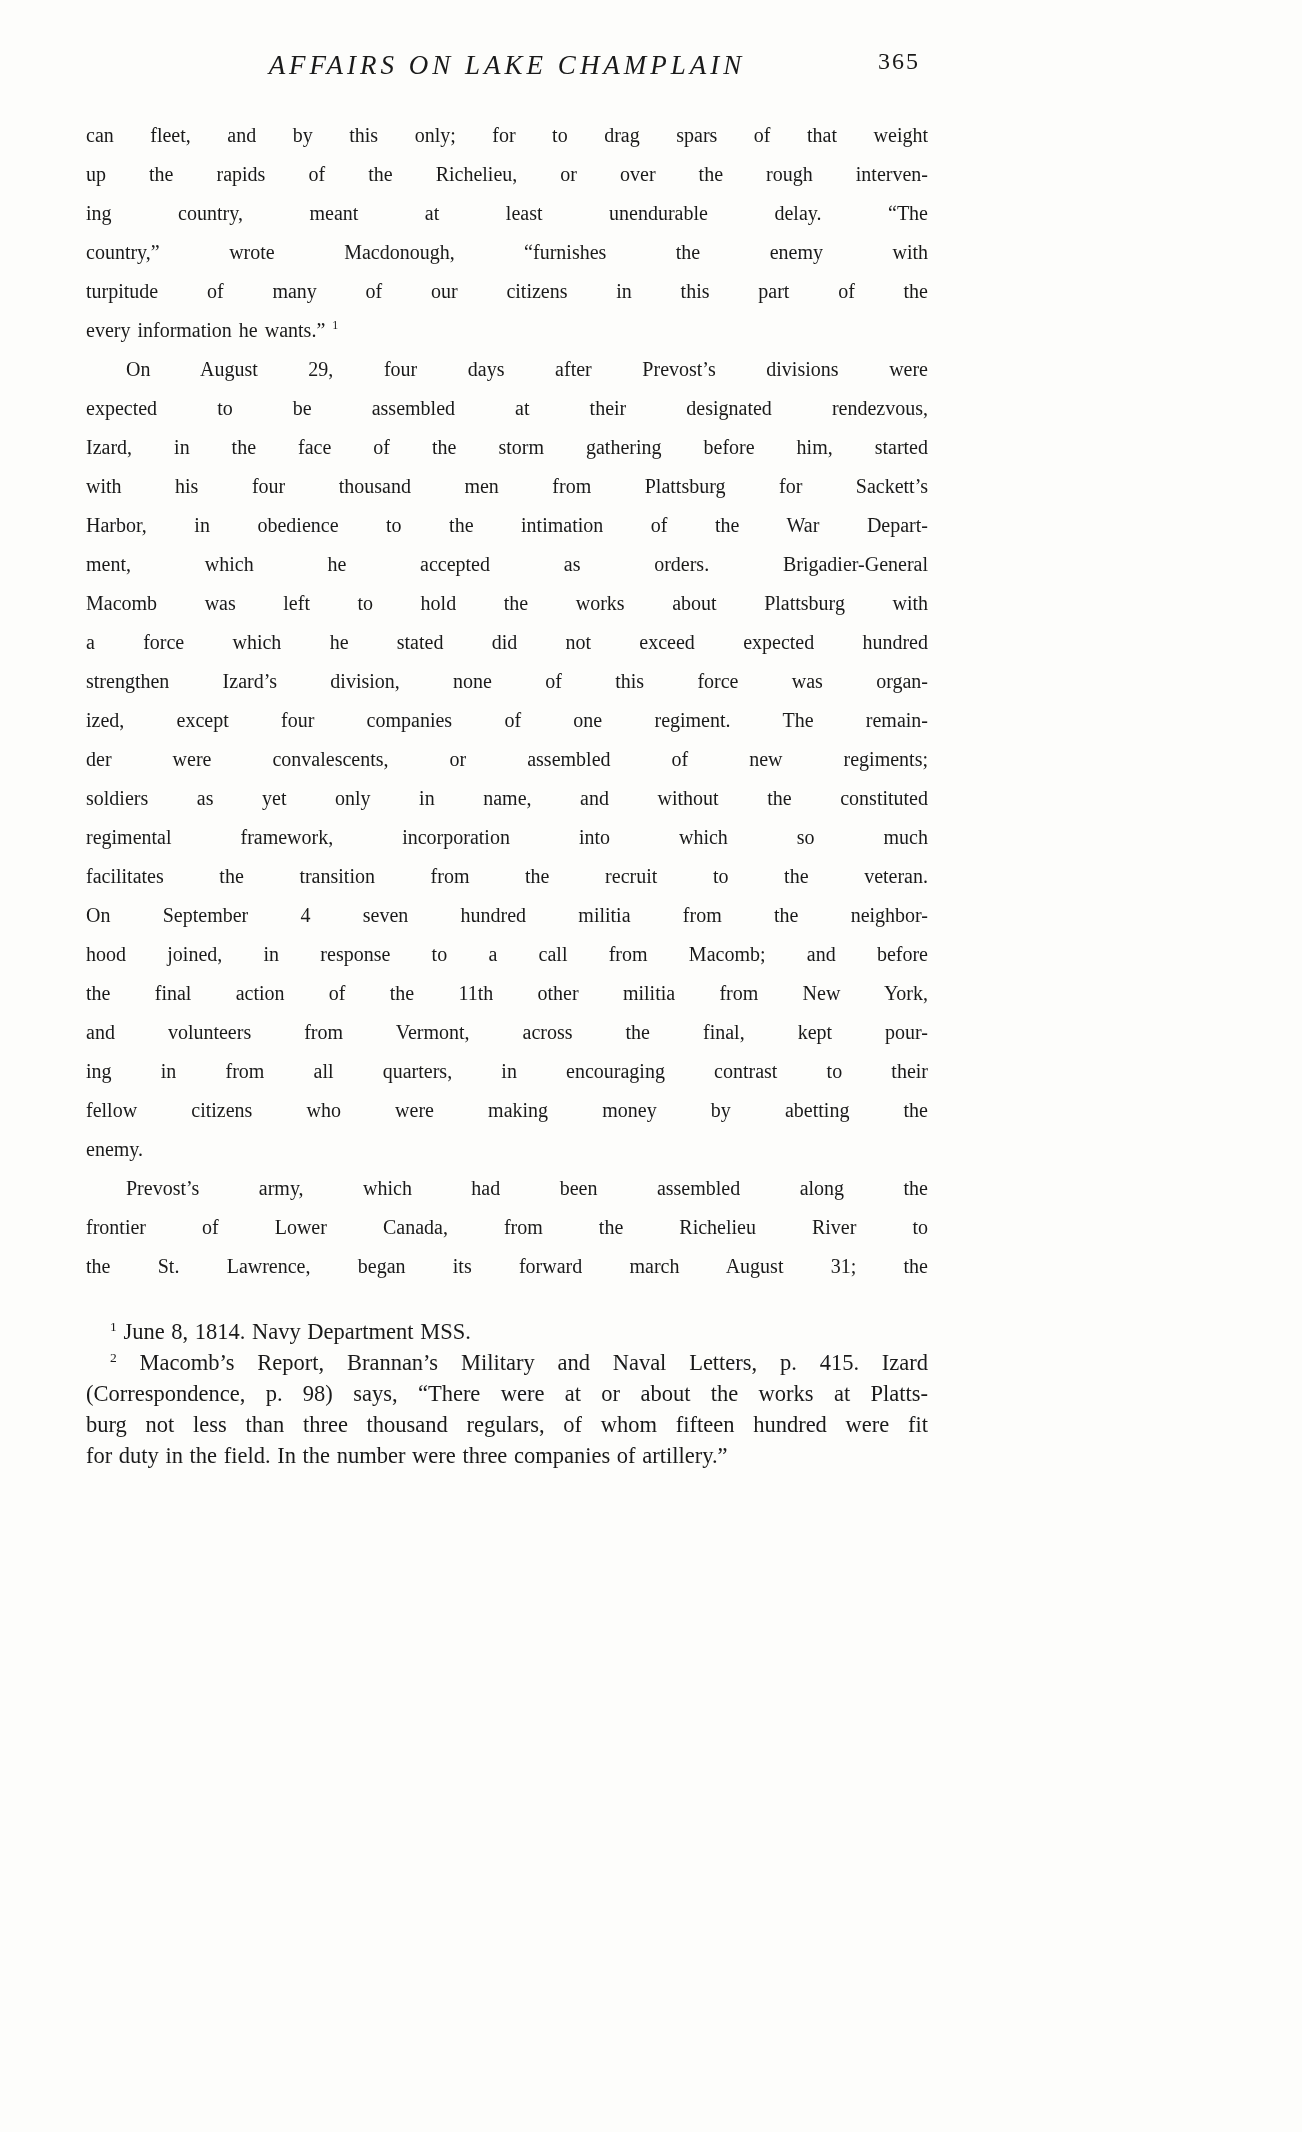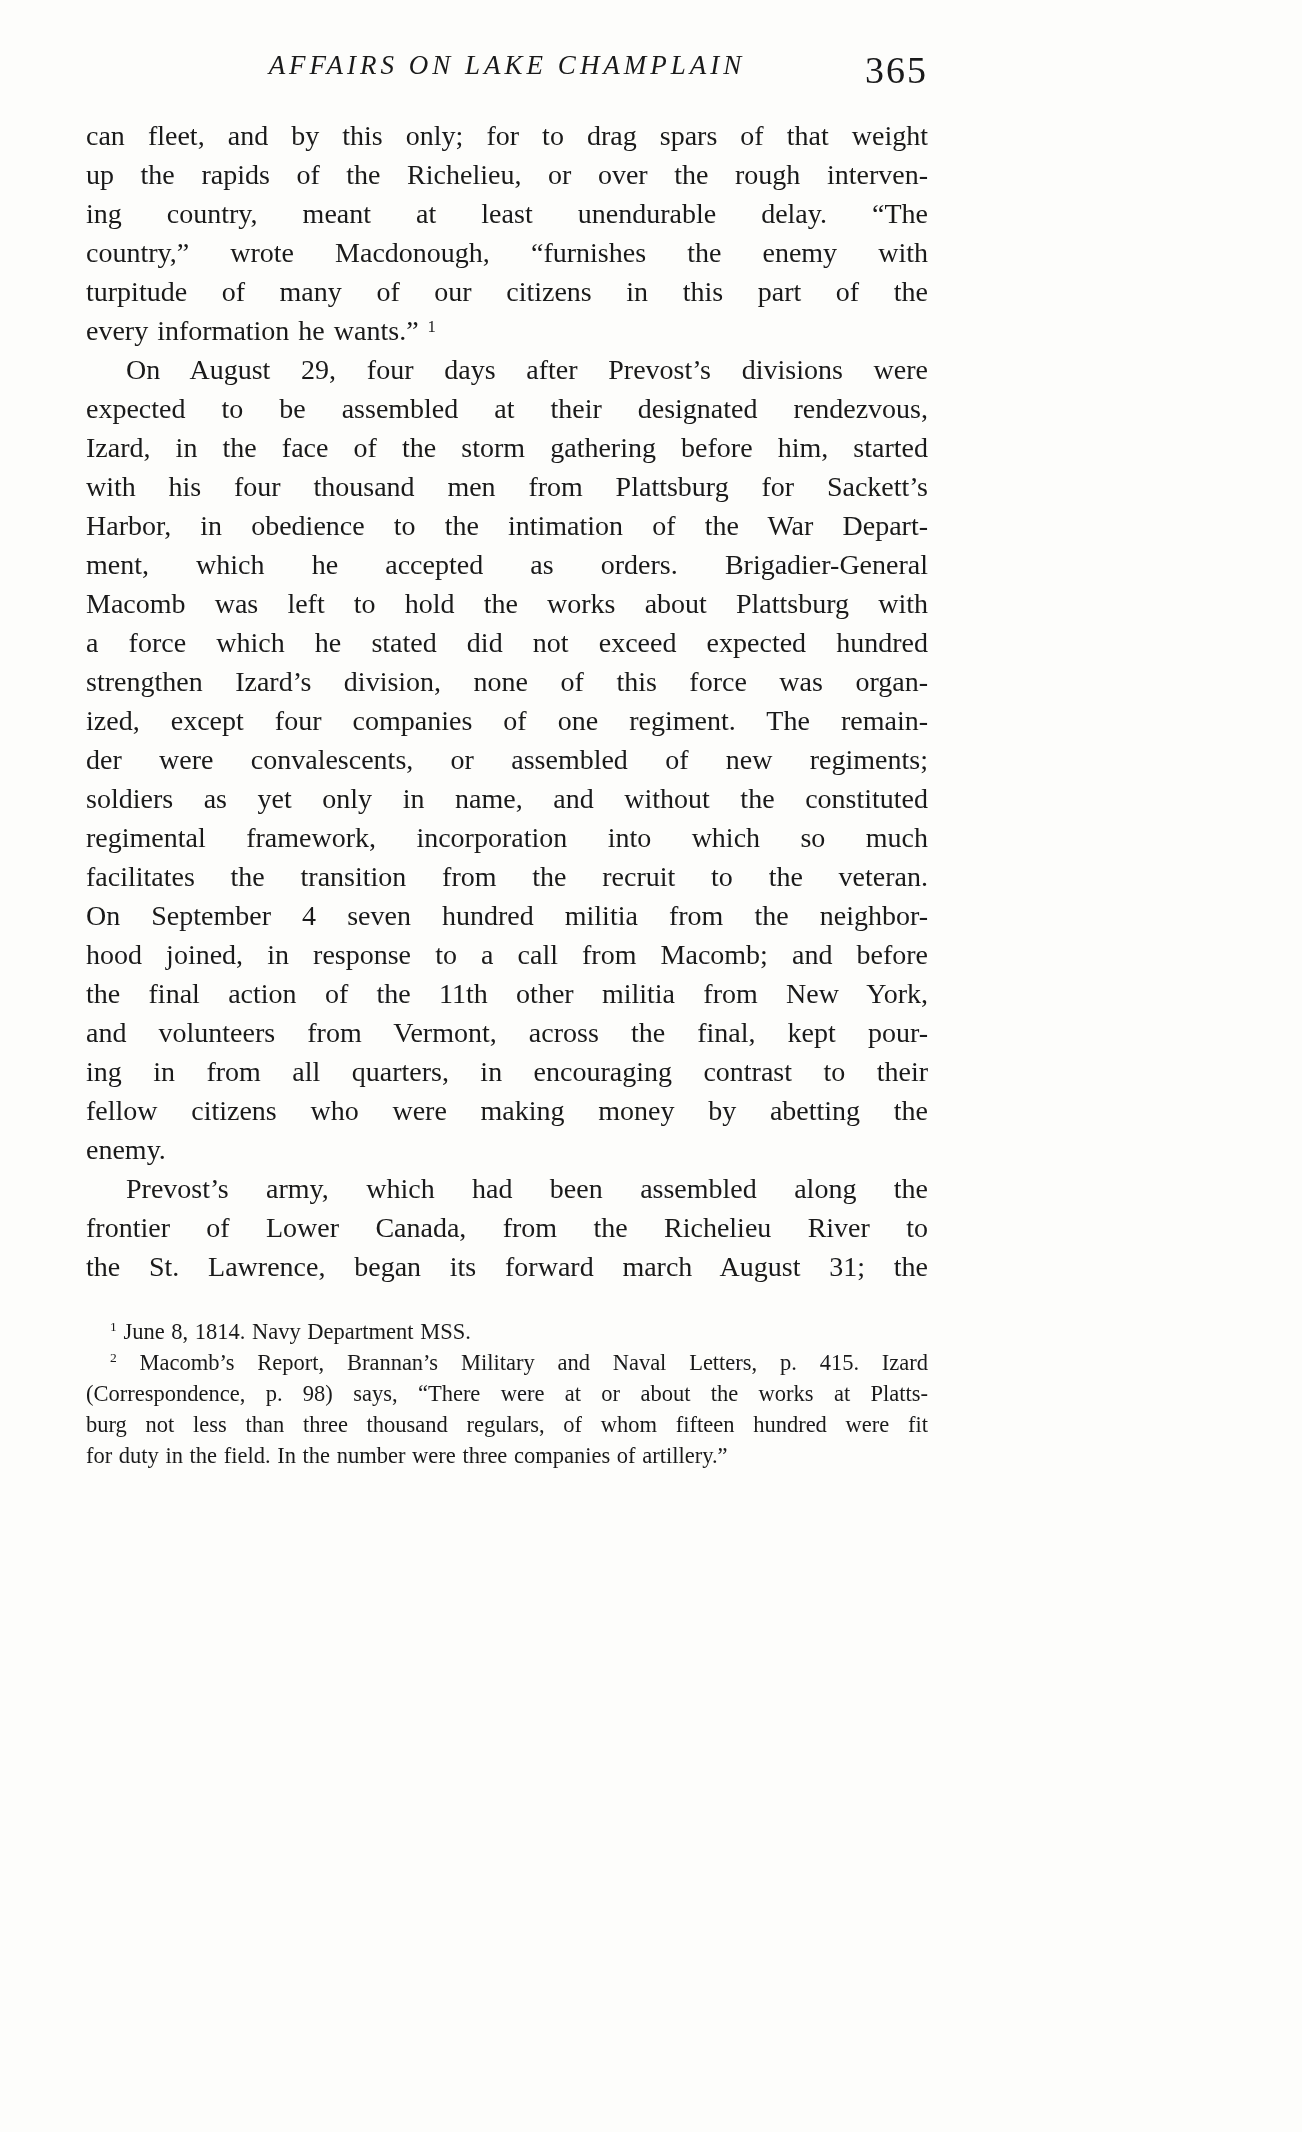--- a/index.html
+++ b/index.html
@@ -33,28 +33,28 @@
     left: 0;
     right: 0;
     text-align: center;
     font-style: italic;
     font-size: 27px;
     letter-spacing: 4px;
     white-space: nowrap;
   }
   .page-number {
     position: absolute;
-    right: 0;
+    right: 8px;
     top: -2px;
-    font-size: 38px;
+    font-size: 24px;
     letter-spacing: 2px;
     text-align: center;
   }
   .body-text {
-    font-size: 28px;
+    font-size: 20px;
     line-height: 39px;
     word-spacing: 2px;
   }
   .line {
     text-align: left;
     white-space: normal;
   }
   .line.j {
     text-align: justify;
     text-align-last: justify;

